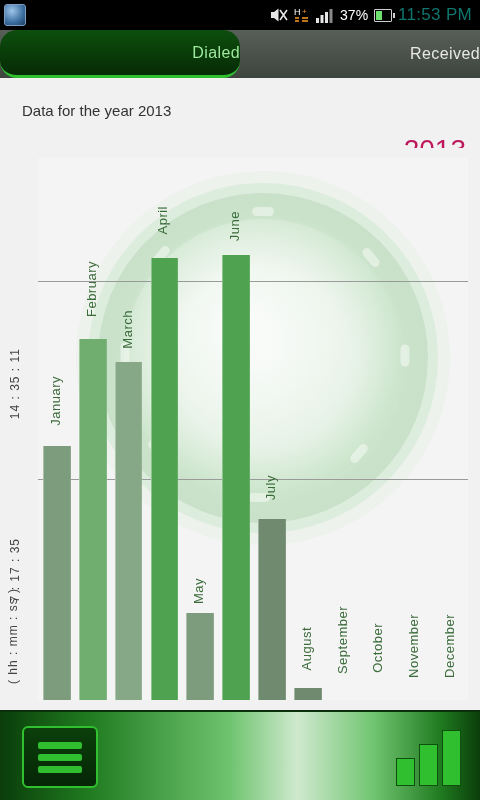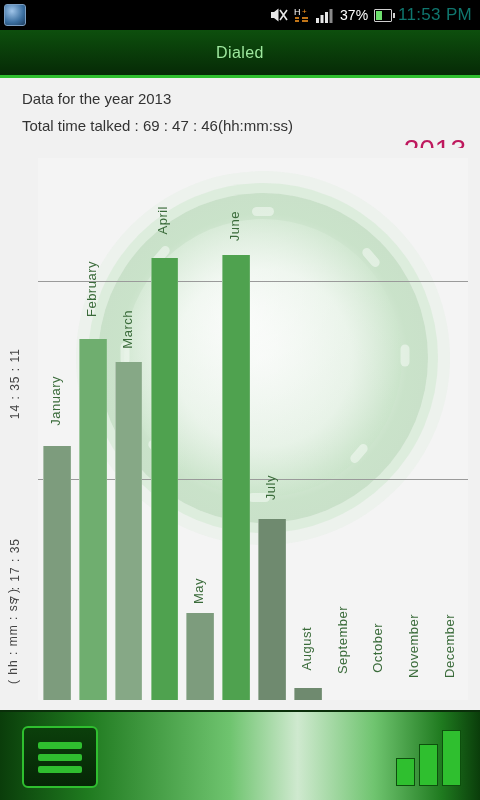--- a/index.html
+++ b/index.html
@@ -38,35 +38,35 @@
   .batt i{position:absolute;left:1px;top:1px;bottom:1px;width:36%;background:#6ee06e;display:block;}
 
   
   .tabbar{
     position:absolute;left:0;top:30px;width:480px;height:48px;
     background:linear-gradient(#585f58,#3e443e);
     display:flex;align-items:stretch;
     border-bottom:2px solid #1d7a1d;
   }
   .tab{
-    flex:1;display:flex;align-items:center;justify-content:center;
-    color:#e8e8e8;font-size:16px;letter-spacing:0.4px;
+    flex:1;display:flex;align-items:center;justify-content:flex-end;
+    color:#e8e8e8;font-size:16px;letter-spacing:0.4px;border-radius:17px;
   }
   .tab.active{
     background:linear-gradient(#0d4f0d,#062a06);
     color:#9ee89e;
     border-bottom:3px solid #2fbf2f;
   }
 
   
   .header{
     position:absolute;left:0;top:78px;width:480px;height:70px;
     background:#f1f1f1;
   }
-  .hdr-line1{position:absolute;left:22px;top:12px;font-size:15px;color:#333;}
+  .hdr-line1{position:absolute;left:22px;top:24px;font-size:15px;color:#333;}
   .hdr-line2{position:absolute;left:22px;top:39px;font-size:15px;color:#333;}
   .hdr-year{
     position:absolute;right:14px;top:8px;font-size:28px;color:#be185d;
     font-family:"Liberation Sans",sans-serif;
     margin-top:48px;
   }
 
   
   .chart-wrap{
     position:absolute;left:0;top:148px;width:480px;height:562px;
@@ -169,25 +169,27 @@
         <i></i>
       </span>
     <span class="sb-time">11:53 PM</span>
   </div>
 </div>
 
 <div class="tabbar">
   <div class="tab active">
       <span>Dialed</span>
     </div>
+  <div class="tab">
+      <span>Received</span>
+    </div>
 </div>
 
 <div class="header">
   <div class="hdr-line1">Data for the year 2013</div>
-  <div class="hdr-line2">Total time talked : 69 : 47 : 46(hh:mm:ss)</div>
   <div class="hdr-year">2013</div>
 </div>
 
 <div class="chart-wrap">
 
   <div class="ylab" style="top:200px;">14 : 35 : 11</div>
   <div class="ylab" style="top:390px;">7 : 17 : 35</div>
   <div class="ylab" style="top:440px;left:6px;">( hh : mm : ss )</div>
 
   <div class="plot">

